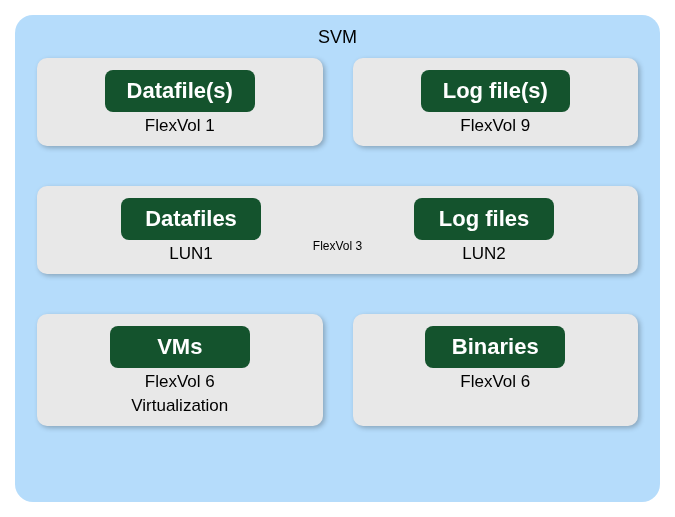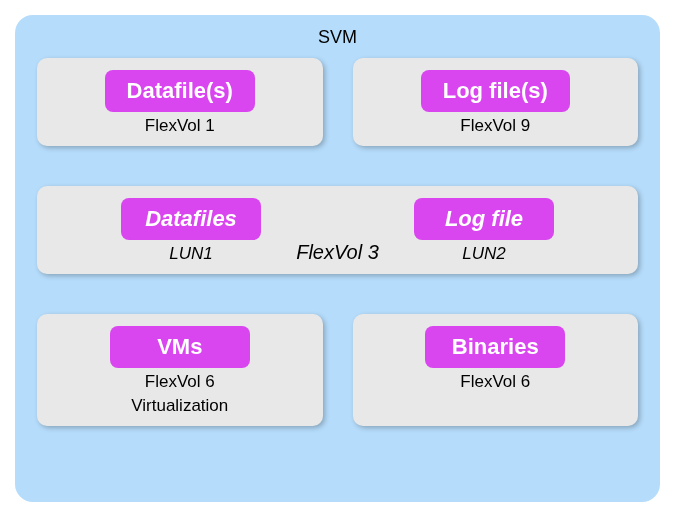--- a/index.html
+++ b/index.html
@@ -46,21 +46,21 @@
       align-items: center;
     }
     .card-half {
       flex: 1;
     }
     .card-full {
       width: 100%;
       position: relative;
     }
     .blue-box {
-      background: #d946ef;
+      background: #14532d;
       color: #ffffff;
       font-weight: bold;
       font-size: 22px;
       border-radius: 8px;
       padding: 8px 22px;
       text-align: center;
       min-width: 140px;
     }
     .sub-label {
       font-size: 17px;
@@ -70,40 +70,39 @@
     }
     .sub-label-bold {
       font-weight: normal;
     }
     .full-inner {
       display: flex;
       justify-content: space-between;
       align-items: flex-start;
       width: 100%;
       position: relative;
-      font-style: italic;
     }
     .full-col {
       display: flex;
       flex-direction: column;
       align-items: center;
       flex: 0 0 auto;
     }
     .full-col-left {
       margin-left: 70px;
     }
     .full-col-right {
       margin-right: 70px;
     }
     .center-label {
       position: absolute;
       left: 50%;
       transform: translateX(-50%);
-      bottom: 0;
-      font-size: 20px;
+      bottom: 11px;
+      font-size: 12px;
       color: #000000;
     }
   </style>
 </head>
 <body>
 
 <div class="svm-container">
   <div class="svm-title">SVM</div>
 
   <div class="row">
@@ -118,21 +117,21 @@
   </div>
 
   <div class="row">
     <div class="card card-full">
       <div class="full-inner">
         <div class="full-col full-col-left">
           <div class="blue-box">Datafiles</div>
           <div class="sub-label">LUN1</div>
         </div>
         <div class="full-col full-col-right">
-          <div class="blue-box">Log file</div>
+          <div class="blue-box">Log files</div>
           <div class="sub-label">LUN2</div>
         </div>
         <div class="center-label">FlexVol 3</div>
       </div>
     </div>
   </div>
 
   <div class="row">
     <div class="card card-half">
       <div class="blue-box">VMs</div>

